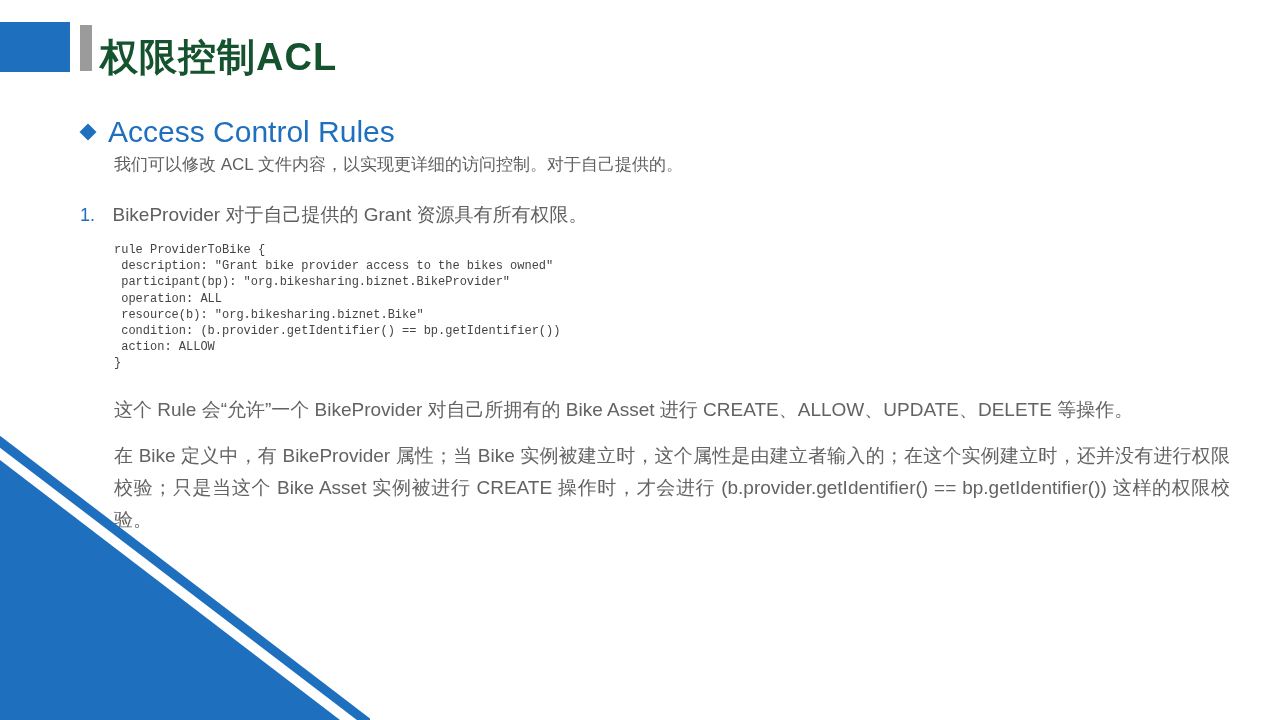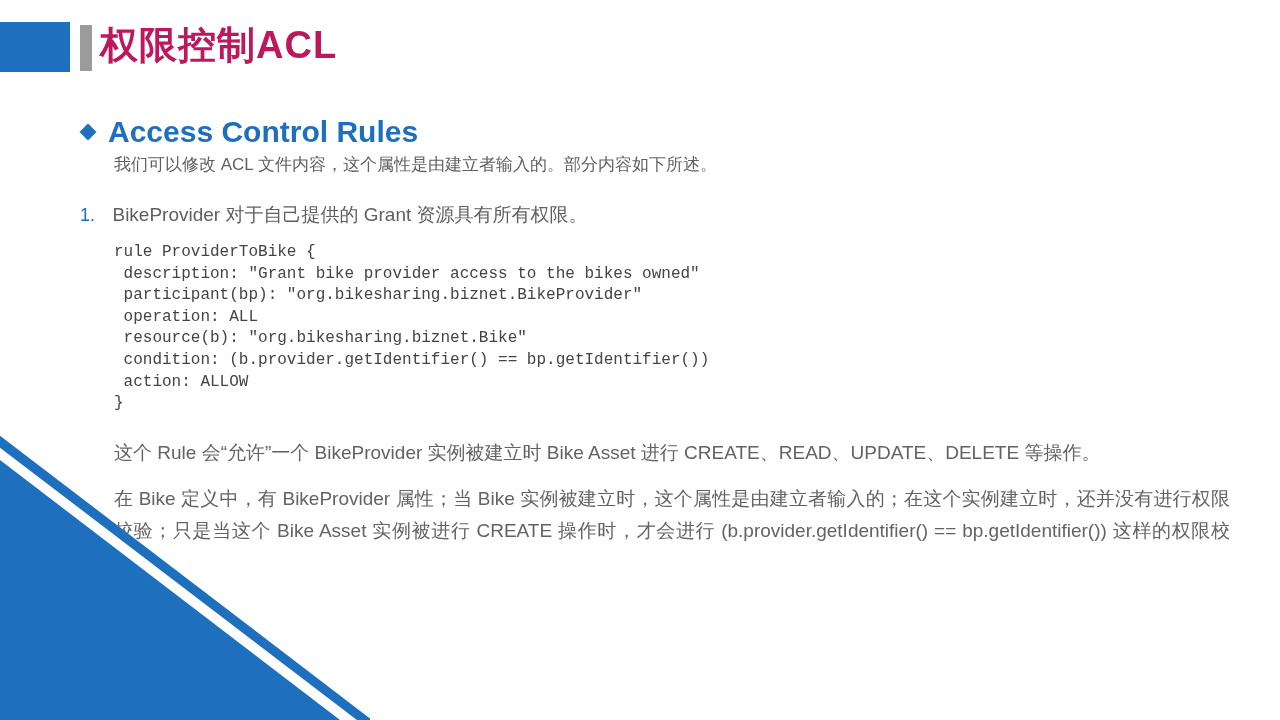--- a/index.html
+++ b/index.html
@@ -1,35 +1,35 @@
 <!DOCTYPE html>
 <html><head>
 <meta charset="utf-8">
 <style>
   * { margin: 0; padding: 0; box-sizing: border-box; }
   html, body { width: 1280px; height: 720px; overflow: hidden; font-family: "Segoe UI", "Microsoft YaHei", sans-serif; background: #fff; position: relative; }
 
   
   .top-blue-block { position: absolute; left: 0; top: 22px; width: 70px; height: 50px; background: #1F6FBF; }
   .title-bar-gray { position: absolute; left: 80px; top: 25px; width: 12px; height: 46px; background: #9B9B9B; }
-  .slide-title { position: absolute; left: 100px; top: 20px; font-size: 38px; font-weight: 700; color: #be185d; letter-spacing: 1px; }
+  .slide-title { position: absolute; left: 100px; top: 32px; font-size: 38px; font-weight: 700; color: #14532d; letter-spacing: 1px; }
 
   .content { position: absolute; left: 80px; top: 115px; width: 1150px; }
 
   .section { margin-bottom: 16px; }
   .bullet-row { display: flex; align-items: center; gap: 14px; }
   .diamond { width: 12px; height: 12px; background: #1F6FBF; transform: rotate(45deg); flex: 0 0 12px; margin-left: 2px; }
-  .section-heading { font-size: 30px; color: #1F6FBF; font-weight: 700; }
+  .section-heading { font-size: 30px; color: #1F6FBF; font-weight: 400; }
   .sub-desc { margin-left: 34px; margin-top: 4px; font-size: 17px; color: #5F5F5F; }
 
   .numlist { margin-left: 0; margin-top: 4px; }
   .num { color: #1F6FBF; font-size: 18px; display: inline-block; width: 28px; }
   .numtext { font-size: 19px; color: #5F5F5F; }
 
-  .codeblock { margin-left: 34px; margin-top: 14px; font-family: "Courier New", monospace; font-size: 16px; color: #444; line-height: 1.35; white-space: pre; }
+  .codeblock { margin-left: 34px; margin-top: 14px; font-family: "Courier New", monospace; font-size: 12px; color: #444; line-height: 1.35; white-space: pre; }
 
   .explain { margin-left: 34px; margin-top: 22px; font-size: 19px; color: #636363; line-height: 1.7; text-align: justify; }
   .explain p { margin-bottom: 14px; }
 
   
   .tri-fill { position: absolute; left: 0; bottom: 0; width: 0; height: 0; border-left: 0 solid transparent; border-right: 340px solid transparent; border-bottom: 260px solid #1F6FBF; }
   .tri-outline { position: absolute; left: 0; bottom: 0; width: 370px; height: 290px; overflow: hidden; }
   .tri-outline::before {
     content: ""; position: absolute; left: -10px; bottom: -10px;
     width: 0; height: 0;
@@ -48,40 +48,40 @@
 <div class="title-bar-gray"></div>
 <div class="slide-title">权限控制ACL</div>
 
 <div class="content">
 
   <div class="section">
     <div class="bullet-row">
       <div class="diamond"></div>
       <div class="section-heading">Access Control Rules</div>
     </div>
-    <div class="sub-desc">我们可以修改 ACL 文件内容，这个属性是由建立者输入的。部分内容如下所述。</div>
+    <div class="sub-desc">我们可以修改 ACL 文件内容，以实现更详细的访问控制。对于自己提供的。</div>
   </div>
 
   <div class="section" style="margin-top:26px;">
     <div class="numlist">
       <span class="num">1.</span>
       <span class="numtext">BikeProvider 对于自己提供的 Grant 资源具有所有权限。</span>
     </div>
 
     <div class="codeblock">rule ProviderToBike {
  description: "Grant bike provider access to the bikes owned"
  participant(bp): "org.bikesharing.biznet.BikeProvider"
  operation: ALL
  resource(b): "org.bikesharing.biznet.Bike"
  condition: (b.provider.getIdentifier() == bp.getIdentifier())
  action: ALLOW
 }</div>
 
     <div class="explain">
-      <p>这个 Rule 会“允许”一个 BikeProvider 实例被建立时 Bike Asset 进行 CREATE、READ、UPDATE、DELETE 等操作。</p>
+      <p>这个 Rule 会“允许”一个 BikeProvider 对自己所拥有的 Bike Asset 进行 CREATE、ALLOW、UPDATE、DELETE 等操作。</p>
       <p>在 Bike 定义中，有 BikeProvider 属性；当 Bike 实例被建立时，这个属性是由建立者输入的；在这个实例建立时，还并没有进行权限校验；只是当这个 Bike Asset 实例被进行 CREATE 操作时，才会进行 (b.provider.getIdentifier() == bp.getIdentifier()) 这样的权限校验。</p>
     </div>
   </div>
 
 </div>
 
 <div class="tri-outline"></div>
 <div class="tri-fill"></div>
 
 </body></html>

